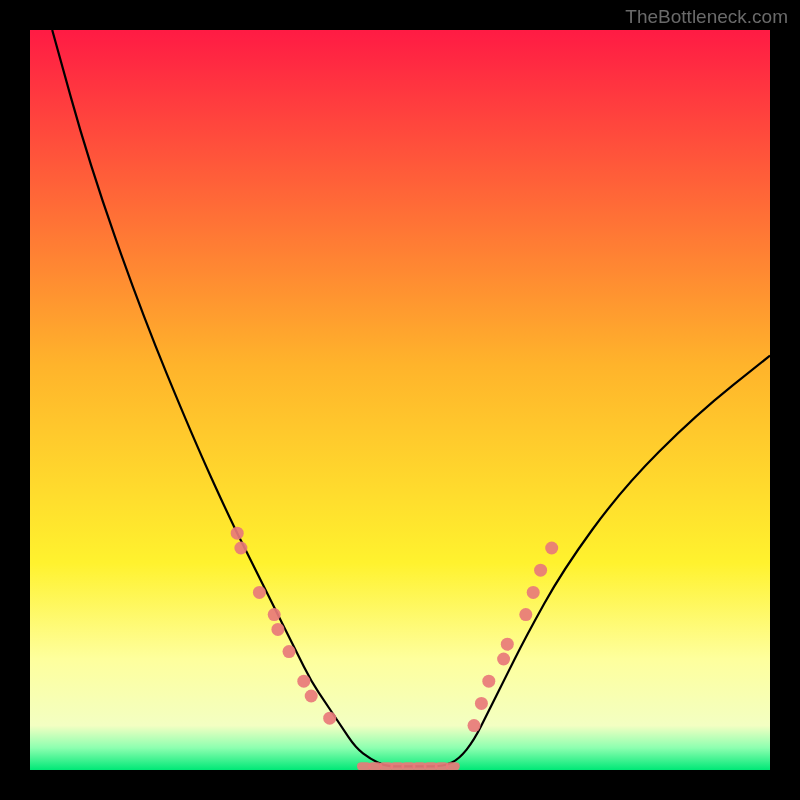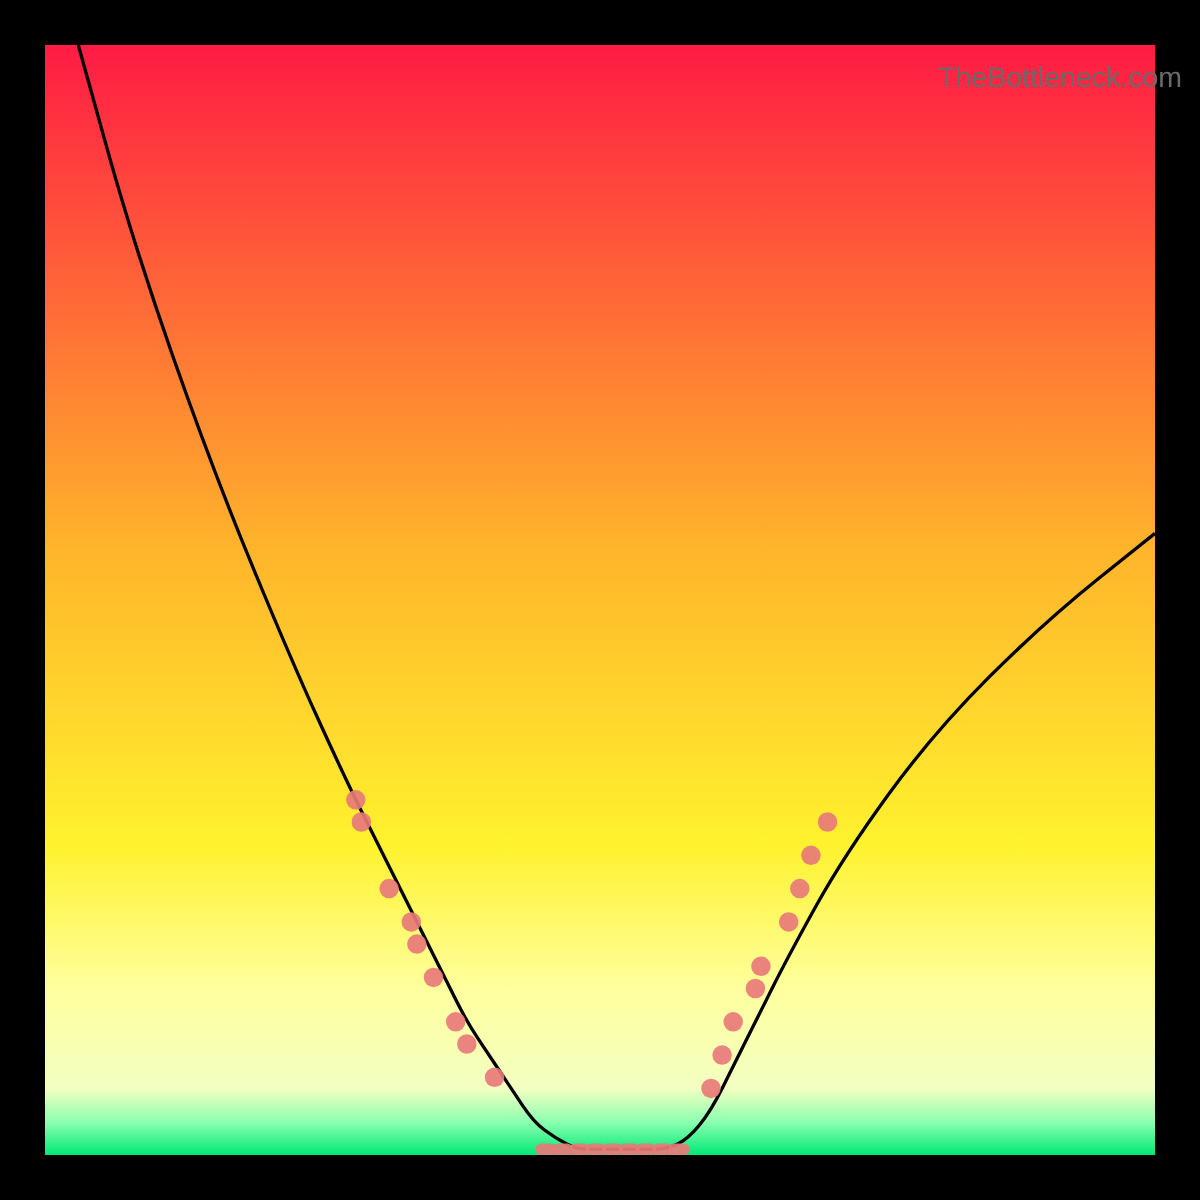--- a/index.html
+++ b/index.html
@@ -12,21 +12,20 @@
     font-family: Arial, sans-serif;
   }
   .watermark {
     position: absolute;
     top: 6px;
     right: 12px;
     color: #6a6a6a;
     font-size: 19px;
     font-weight: 500;
     z-index: 10;
-    margin-top: 36px;
   }
   .frame {
     position: absolute;
     top: 30px;
     left: 30px;
     width: 740px;
     height: 740px;
     background: #000;
   }
   .plot {

